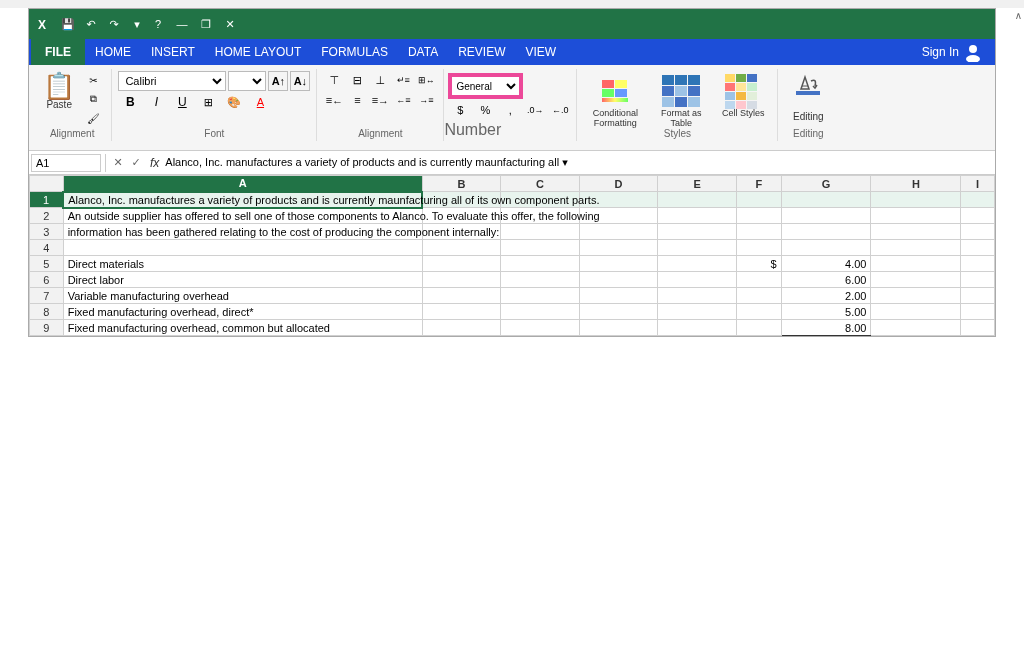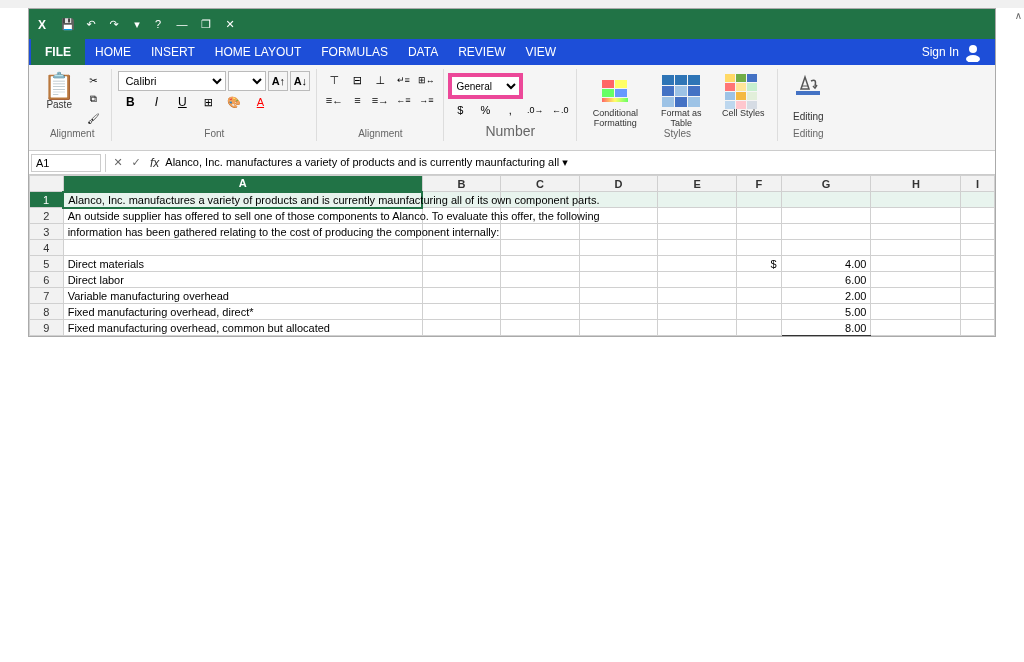--- a/index.html
+++ b/index.html
@@ -573,21 +573,21 @@
               <option>General</option>
             </select>
             <div style="display:flex; align-items:center; gap:1px;">
               <div class="small-btn" style="font-size:11px;">$</div>
               <div class="small-btn" style="font-size:11px;">%</div>
               <div class="small-btn" style="font-size:11px;">,</div>
               <div class="small-btn" style="font-size:9px;">.0→</div>
               <div class="small-btn" style="font-size:9px;">←.0</div>
             </div>
           </div>
-          <div class="ribbon-group-label" style="position:absolute; bottom:2px; left:0; right:0; text-align:center; font-size:14px; color:#666;">Number</div>
+          <div class="ribbon-group-label" style="position:absolute; bottom:2px; left:0; right:0; text-align:left; font-size:16px; color:#666;">Number</div>
         </div>
 
         <div class="styles-section">
           <div class="styles-content">
 
             <div class="style-btn">
               <div class="style-btn-visual">
                 <div style="display:flex; flex-direction:column; gap:1px;">
                   <div style="display:flex; gap:1px;">
                     <div style="width:12px;height:8px;background:#ff6666;"></div>

